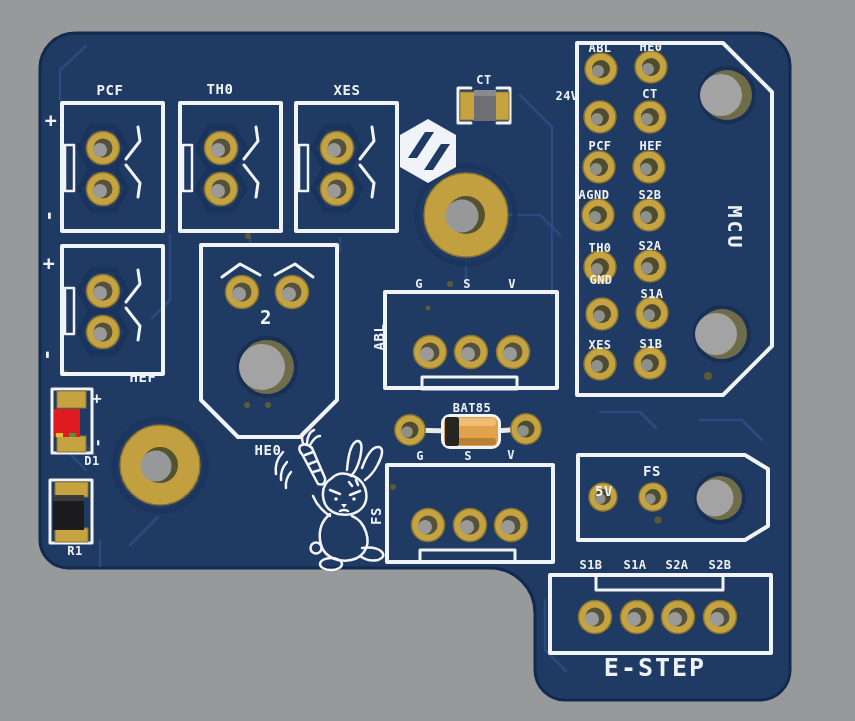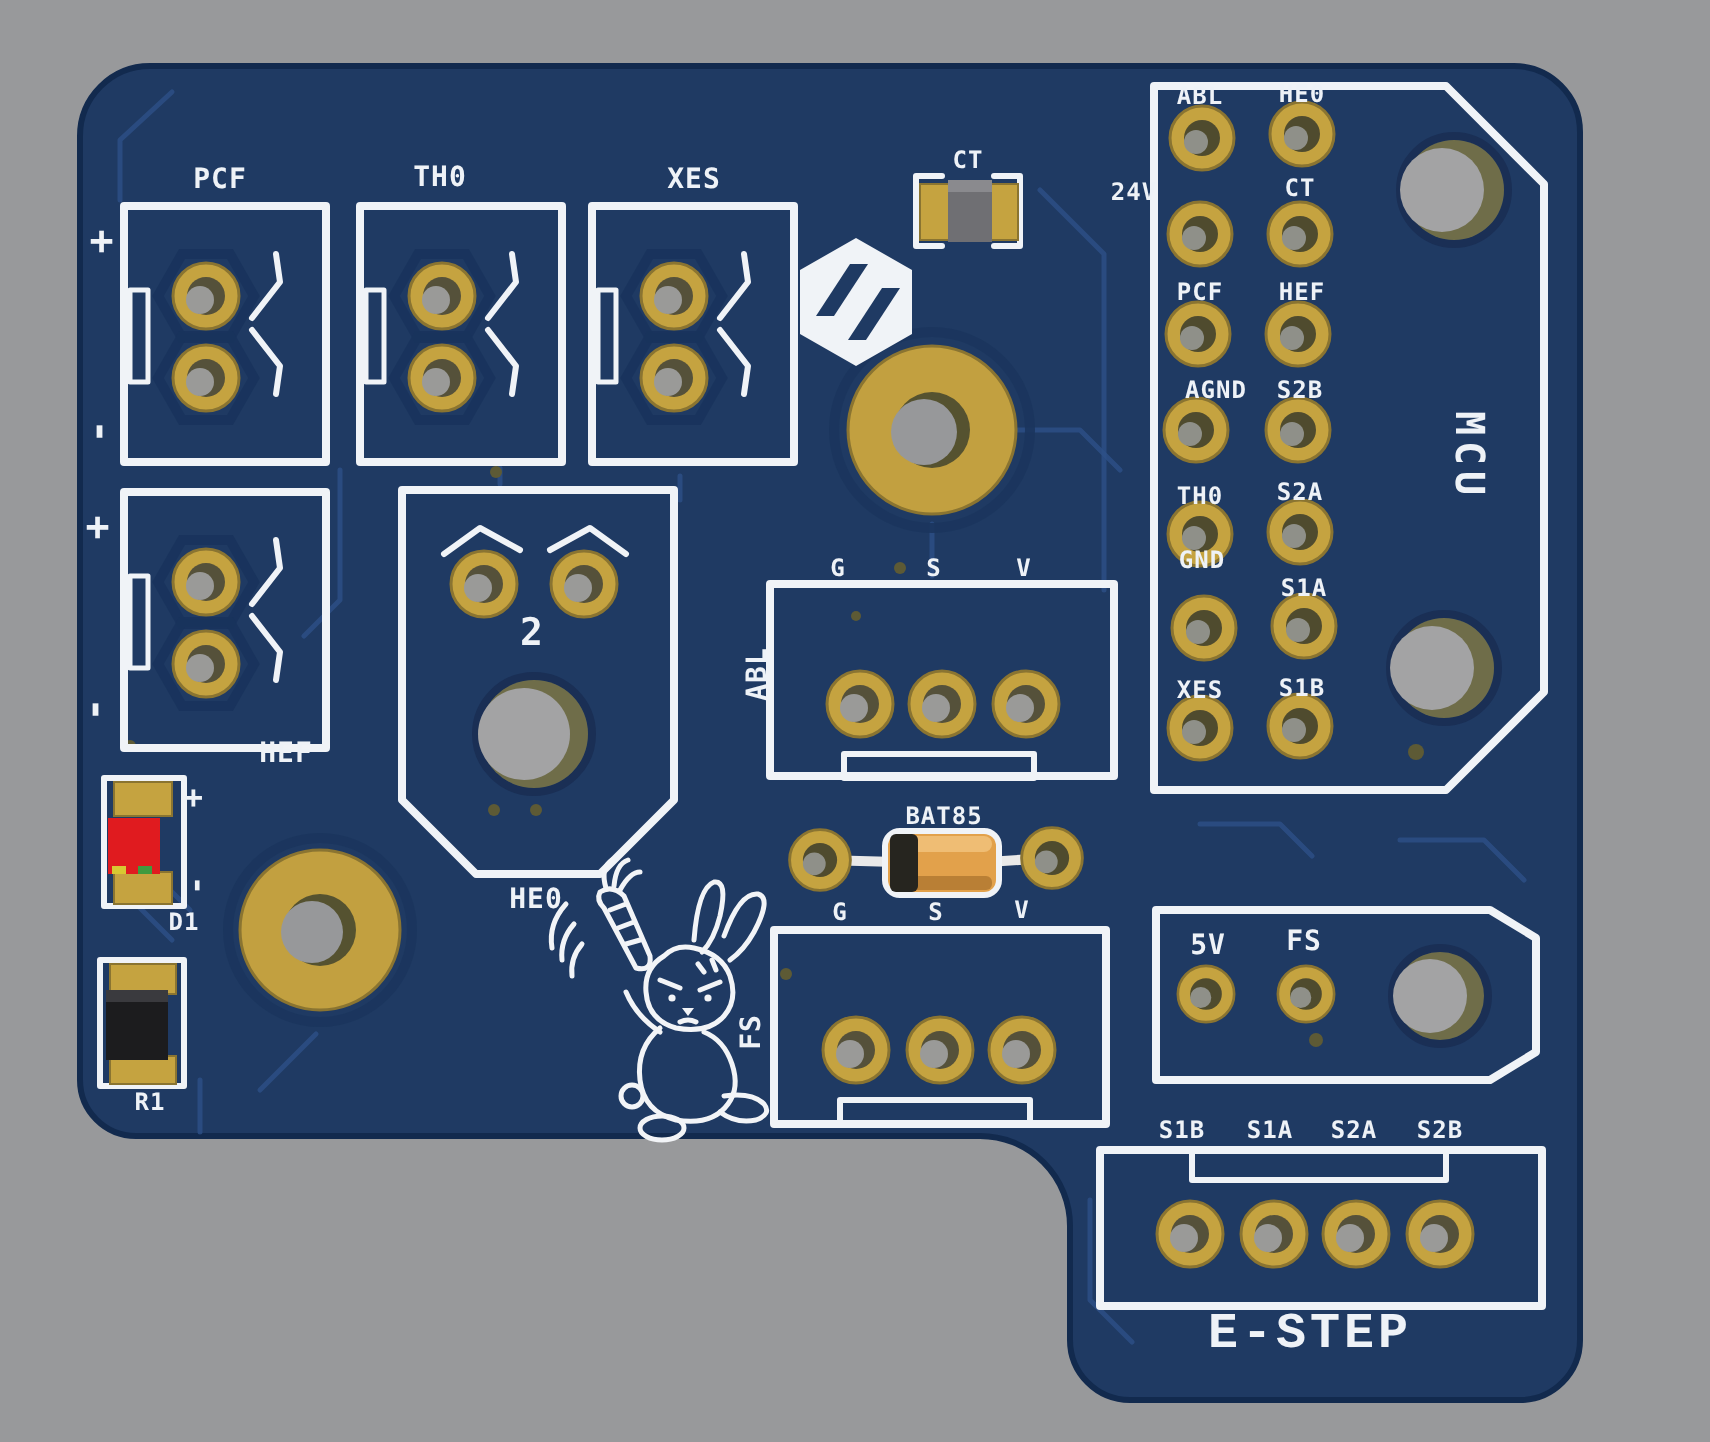--- a/index.html
+++ b/index.html
@@ -14,21 +14,21 @@
   .lbl{position:absolute;color:#eef2f7;font-weight:bold;font-size:13px;letter-spacing:.5px;
        transform:translate(-50%,-50%);white-space:nowrap;line-height:1;}
   .sm{font-size:12px;}
   .md{font-size:14px;}
   .pm{font-size:20px;}
   .pmsm{font-size:16px;}
   .nose{font-size:19px;}
   .mcu{font-size:20px;letter-spacing:3px;transform:translate(-50%,-50%) rotate(90deg);}
   .rot90{transform:translate(-50%,-50%) rotate(90deg);}
   .rot270{transform:translate(-50%,-50%) rotate(-90deg);}
-  .estep{font-size:25px;letter-spacing:2px;font-family:Liberation Mono, monospace;}
+  .estep{font-size:25px;letter-spacing:2px;}
 </style>
 </head>
 <body>
 
 <div id="stage">
 <svg width="855" height="721" viewBox="0 0 855 721">
   <defs>
     <g id="padA">
       <circle r="16" fill="#c5a340" stroke="#8a7431" stroke-width="1.5"></circle>
       <circle r="9" fill="#4f4b2e"></circle>
@@ -276,21 +276,21 @@
 <div class="lbl nose" style="left:266px;top:317px">2</div>
 
 <div class="lbl sm" style="left:484px;top:80px">CT</div>
 
 <div class="lbl sm" style="left:600px;top:48px">ABL</div>
 <div class="lbl sm" style="left:651px;top:47px">HE0</div>
 <div class="lbl sm" style="left:567px;top:96px">24V</div>
 <div class="lbl sm" style="left:650px;top:94px">CT</div>
 <div class="lbl sm" style="left:600px;top:146px">PCF</div>
 <div class="lbl sm" style="left:651px;top:146px">HEF</div>
-<div class="lbl sm" style="left:608px;top:195px">AGND</div>
+<div class="lbl sm" style="left:594px;top:195px">AGND</div>
 <div class="lbl sm" style="left:650px;top:195px">S2B</div>
 <div class="lbl sm" style="left:600px;top:248px">TH0</div>
 <div class="lbl sm" style="left:650px;top:246px">S2A</div>
 <div class="lbl sm" style="left:601px;top:280px">GND</div>
 <div class="lbl sm" style="left:652px;top:294px">S1A</div>
 <div class="lbl sm" style="left:600px;top:345px">XES</div>
 <div class="lbl sm" style="left:651px;top:344px">S1B</div>
 
 <div class="lbl mcu" style="left:735px;top:228px">MCU</div>
 
@@ -299,21 +299,21 @@
 <div class="lbl sm" style="left:512px;top:284px">V</div>
 <div class="lbl md rot270" style="left:379px;top:337px">ABL</div>
 
 <div class="lbl sm" style="left:472px;top:408px">BAT85</div>
 
 <div class="lbl sm" style="left:420px;top:456px">G</div>
 <div class="lbl sm" style="left:468px;top:456px">S</div>
 <div class="lbl sm" style="left:511px;top:455px">V</div>
 <div class="lbl md rot270" style="left:376px;top:516px">FS</div>
 
-<div class="lbl md" style="left:604px;top:473px">5V</div>
+<div class="lbl md" style="left:604px;top:491px">5V</div>
 <div class="lbl md" style="left:652px;top:471px">FS</div>
 
 <div class="lbl sm" style="left:591px;top:565px">S1B</div>
 <div class="lbl sm" style="left:635px;top:565px">S1A</div>
 <div class="lbl sm" style="left:677px;top:565px">S2A</div>
 <div class="lbl sm" style="left:720px;top:565px">S2B</div>
 <div class="lbl estep" style="left:655px;top:667px">E-STEP</div>
 
 <div class="lbl pmsm" style="left:97px;top:399px">+</div>
 <div class="lbl pmsm rot90" style="left:99px;top:443px">-</div>

